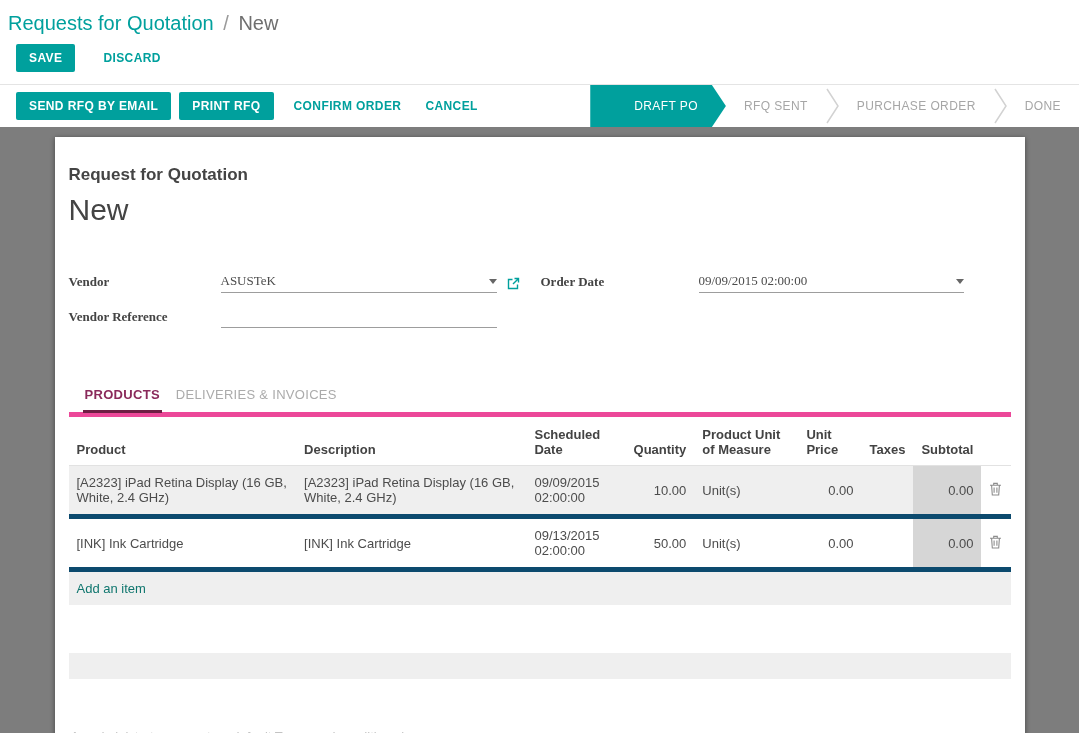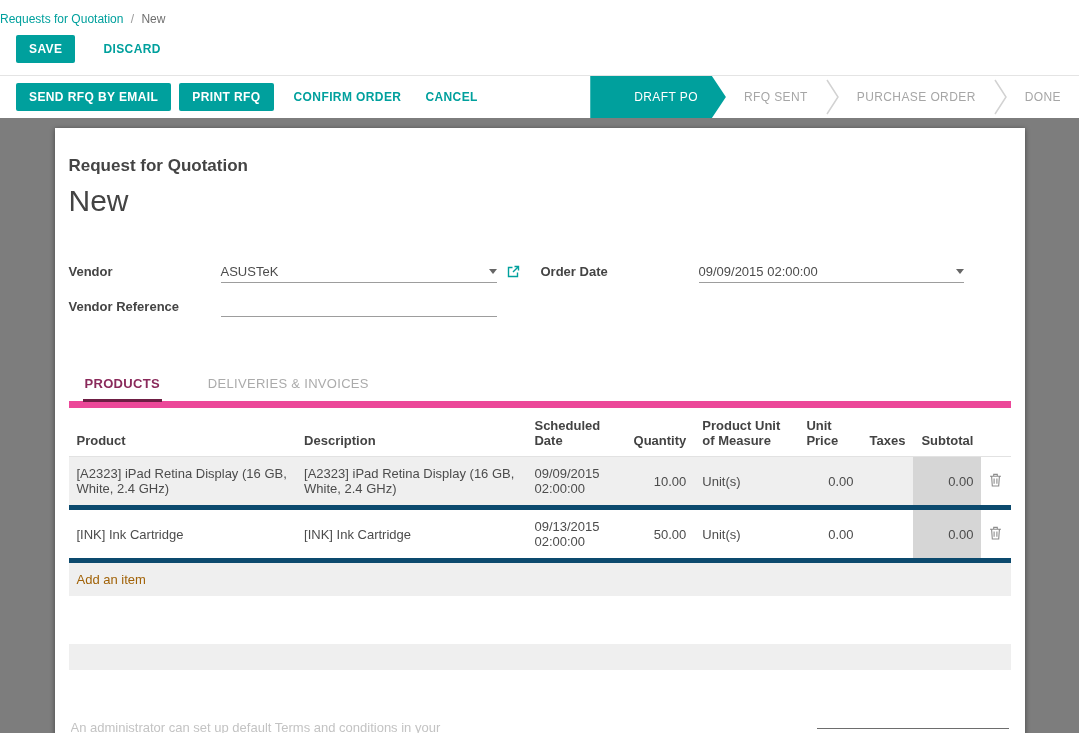--- a/index.html
+++ b/index.html
@@ -5,21 +5,21 @@
   * { box-sizing: border-box; margin: 0; padding: 0; }
   html, body { width: 1079px; height: 733px; overflow: hidden; }
   body {
     font-family: "Liberation Sans", sans-serif;
     background: #fff;
     color: #4c4c4c;
     font-size: 13px;
   }
 
   
-  .breadcrumb { padding: 12px 0 5px; font-size: 12px; }
+  .breadcrumb { padding: 12px 8px 5px; font-size: 20px; }
   .bc-root { color: #00a09d; cursor: pointer; }
   .bc-sep { color: #9a9a9a; margin: 0 4px; }
   .bc-current { color: #6f6f6f; }
 
   .save-row { padding: 4px 16px 12px; display: flex; align-items: center; gap: 24px; }
 
   .btn { border: none; background: none; font-family: inherit; font-size: 12px;
          font-weight: bold; letter-spacing: .4px; cursor: pointer; }
   .btn.primary { background: #00a09d; color: #fff; padding: 7px 13px; border-radius: 2px; }
   .btn.link { color: #00a09d; padding: 7px 4px; }
@@ -48,52 +48,52 @@
     padding: 28px 14px 20px;
   }
 
   .sheet-subtitle { font-size: 17px; font-weight: bold; color: #444; }
   .sheet-title { font-size: 30px; font-weight: normal; color: #444; margin: 8px 0 46px; }
 
   
   .fields { display: flex; }
   .col-left { width: 472px; }
   .col-right { flex: 1; }
-  .field-row { display: flex; align-items: flex-start; margin-bottom: 16px; }
+  .field-row { display: flex; align-items: center; margin-bottom: 16px; font-family: Liberation Serif, serif; }
   .field-label { width: 152px; font-weight: bold; color: #444; padding-bottom: 3px; }
   .field-input { width: 276px; border-bottom: 1px solid #9d9d9d; display: flex;
                  align-items: center; padding-bottom: 3px; min-height: 18px; cursor: text; }
   .col-right .field-label { width: 158px; }
   .col-right .field-input { width: 265px; }
   .caret { width: 0; height: 0; border-left: 4px solid transparent;
            border-right: 4px solid transparent; border-top: 5px solid #666;
            margin-left: auto; cursor: pointer; }
   .ext-link { margin-left: 9px; cursor: pointer; display: inline-flex; align-items: flex-end; }
 
   
-  .tabs { margin-top: 34px; border-bottom: 7px solid #ec4899; display: flex; gap: 44px; padding-left: 14px; }
+  .tabs { margin-top: 34px; border-bottom: 5px solid #ec4899; display: flex; gap: 12px; padding-left: 14px; }
   .tab { padding: 9px 2px 8px; font-size: 13px; color: #ababab; cursor: pointer; letter-spacing: .3px; }
   .tab.active { color: #8a2a5b; border-bottom: 3px solid #6e1e44; margin-bottom: -1px; font-weight: bold; }
 
   
   table.lines { width: 100%; border-collapse: collapse; }
   table.lines th { text-align: left; font-weight: bold; color: #434343;
                    padding: 10px 8px 8px; vertical-align: bottom; border-bottom: 1px solid #e2e2e2; }
   table.lines td { padding: 9px 8px; vertical-align: middle; border-bottom: 5px solid #0c4a6e; }
   tr.line-odd td { background: #efefef; }
   th.num, td.num { text-align: right; }
   td.subtotal { background: #d6d6d6 !important; text-align: right; }
   td.trash { width: 28px; text-align: center; border-bottom: none; cursor: pointer; }
   tr.line-odd td.trash { background: #fff; }
   .col-product { width: 236px; } .col-desc { width: 238px; }
   .col-date { width: 100px; } .col-qty { width: 64px; }
   .col-uom { width: 106px; } .col-price { width: 64px; }
   .col-tax { width: 48px; } .col-sub { width: 58px; }
   tr.add-item-row td { background: #efefef; border-bottom: none; }
-  .add-item-link { color: #a16207; cursor: pointer; }
+  .add-item-link { color: #0f766e; cursor: pointer; }
 
   .empty-strip { height: 26px; background: #efefef; margin-top: 48px; }
 
   
   .bottom { display: flex; justify-content: space-between; margin-top: 50px; padding: 0 2px; }
   .terms { width: 426px; position: relative; }
   .terms textarea { width: 100%; height: 96px; border: none; outline: none; resize: none;
                     font-family: inherit; font-size: 13px; color: #666; background: transparent; }
   .terms textarea::placeholder { color: #c3c3c3; }
 

